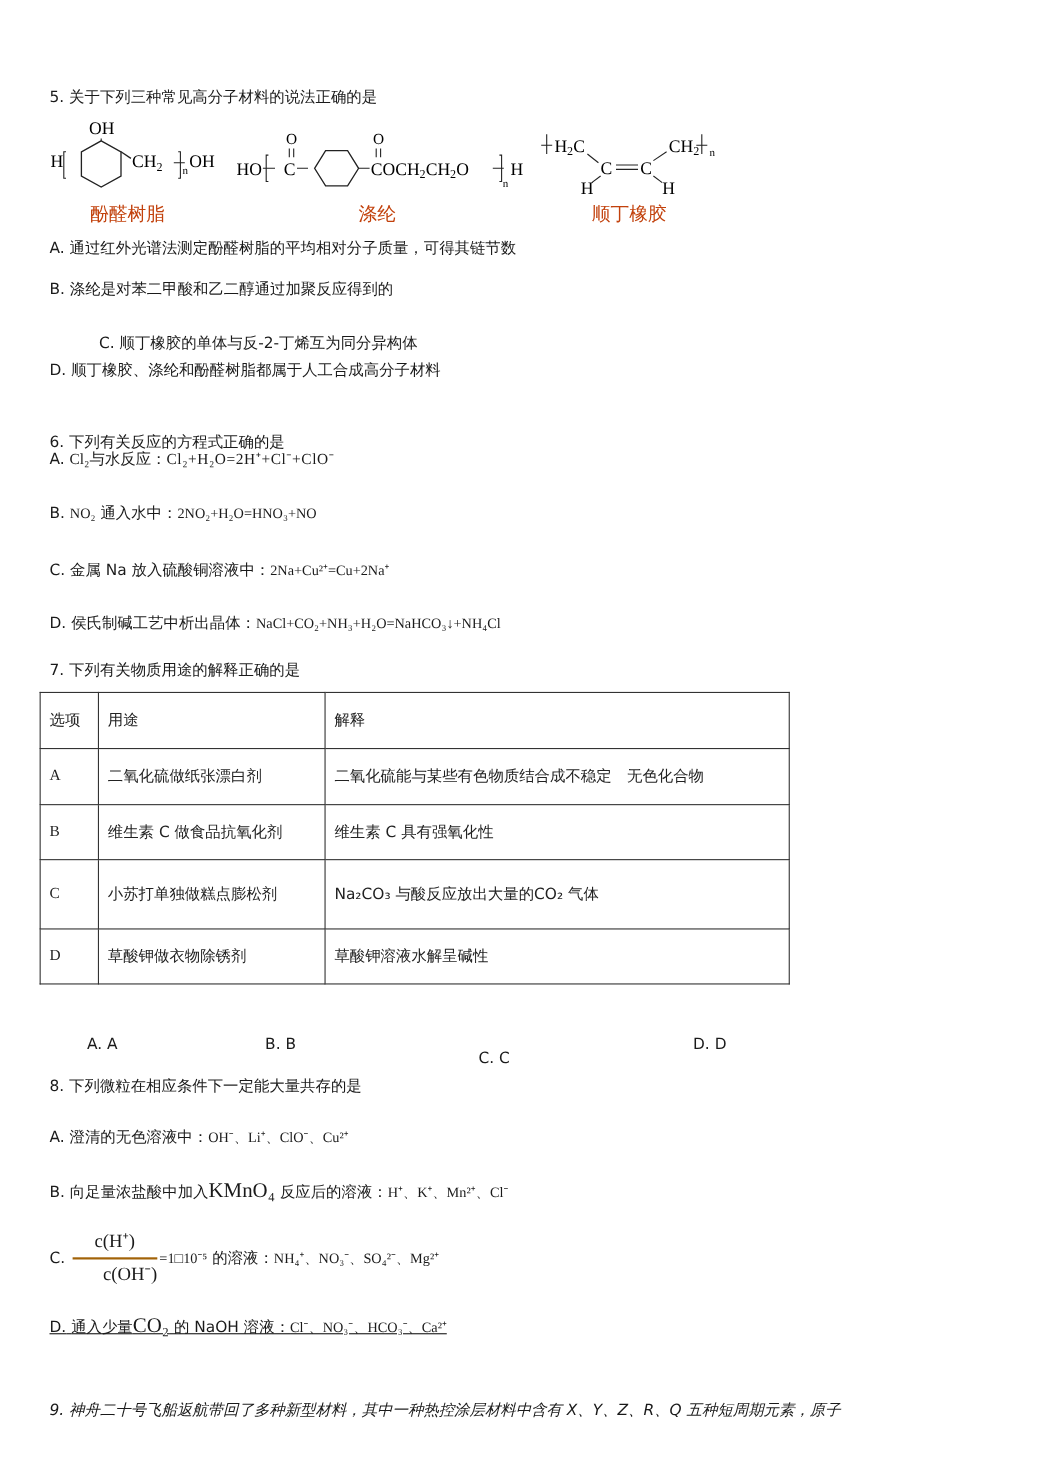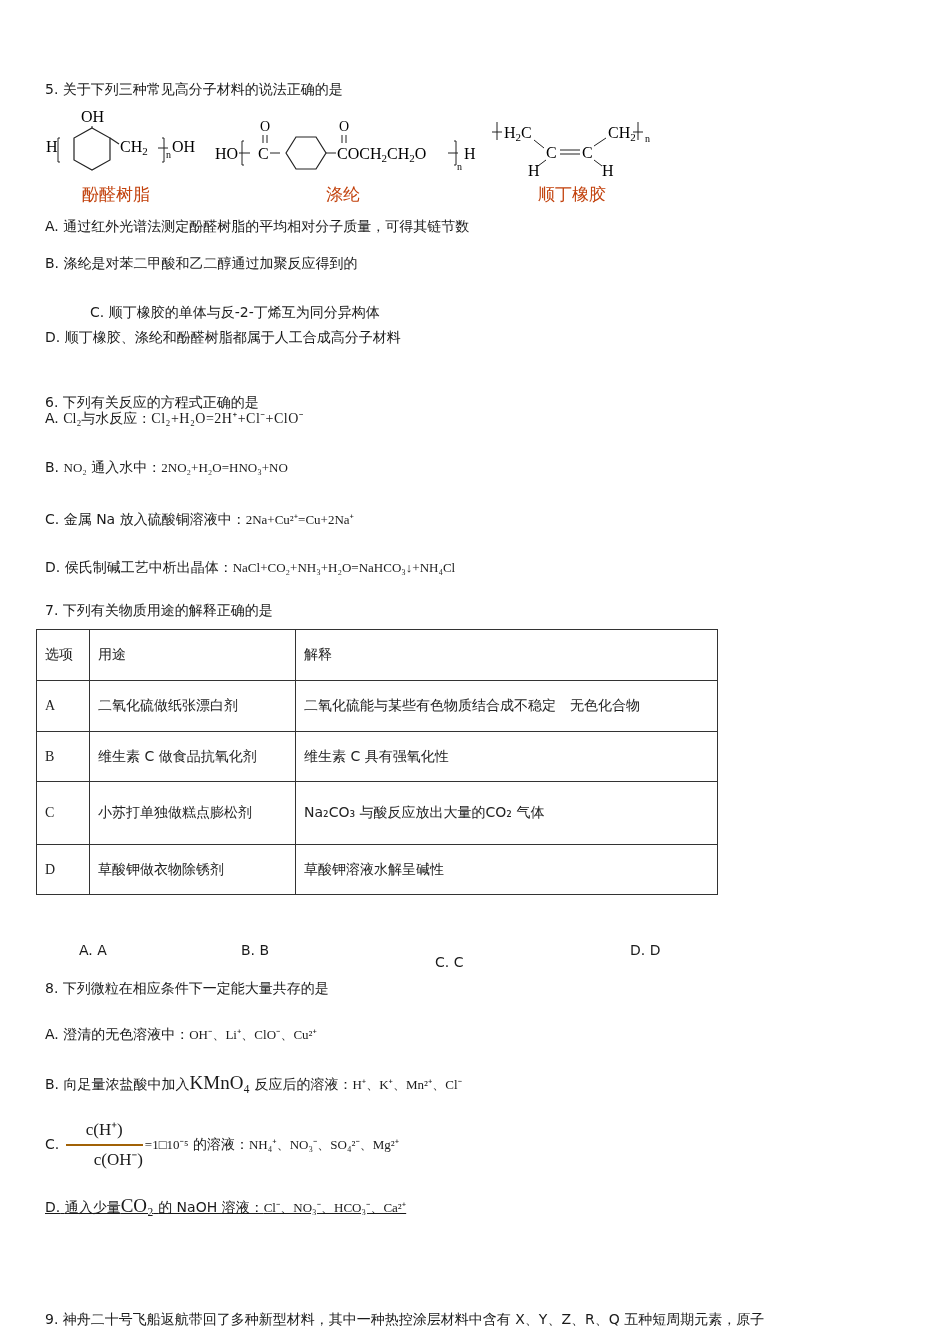--- a/index.html
+++ b/index.html
@@ -155,13 +155,13 @@
 </div>
 <div class="line" style="top:1114px;line-height:60px;">
   <span>C.</span>
   <span class="frac"><span class="n" style="line-height:24px;">c(H⁺)</span><span class="d" style="line-height:24px;margin-left:28px;">c(OH⁻)</span></span><span class="eq">=1□10⁻⁵</span> <span>的溶液：</span><span class="eq">NH₄⁺、NO₃⁻、SO₄²⁻、Mg²⁺</span>
 </div>
 <div class="line" style="top:1196px;text-decoration:underline;">
   <span>D.</span>
   <span>通入少量</span><span class="eq" style="font-size:19px;">CO₂</span> <span>的 NaOH 溶液：</span><span class="eq">Cl⁻、NO₃⁻、HCO₃⁻、Ca²⁺</span>
 </div>
 
-<div class="line" style="top:1309px;">9. 神舟二十号飞船返航带回了多种新型材料，其中一种热控涂层材料中含有 X、Y、Z、R、Q 五种短周期元素，原子</div>
+<div class="line" style="top:1272px;font-style:italic;">9. 神舟二十号飞船返航带回了多种新型材料，其中一种热控涂层材料中含有 X、Y、Z、R、Q 五种短周期元素，原子</div>
 
 </body></html>

